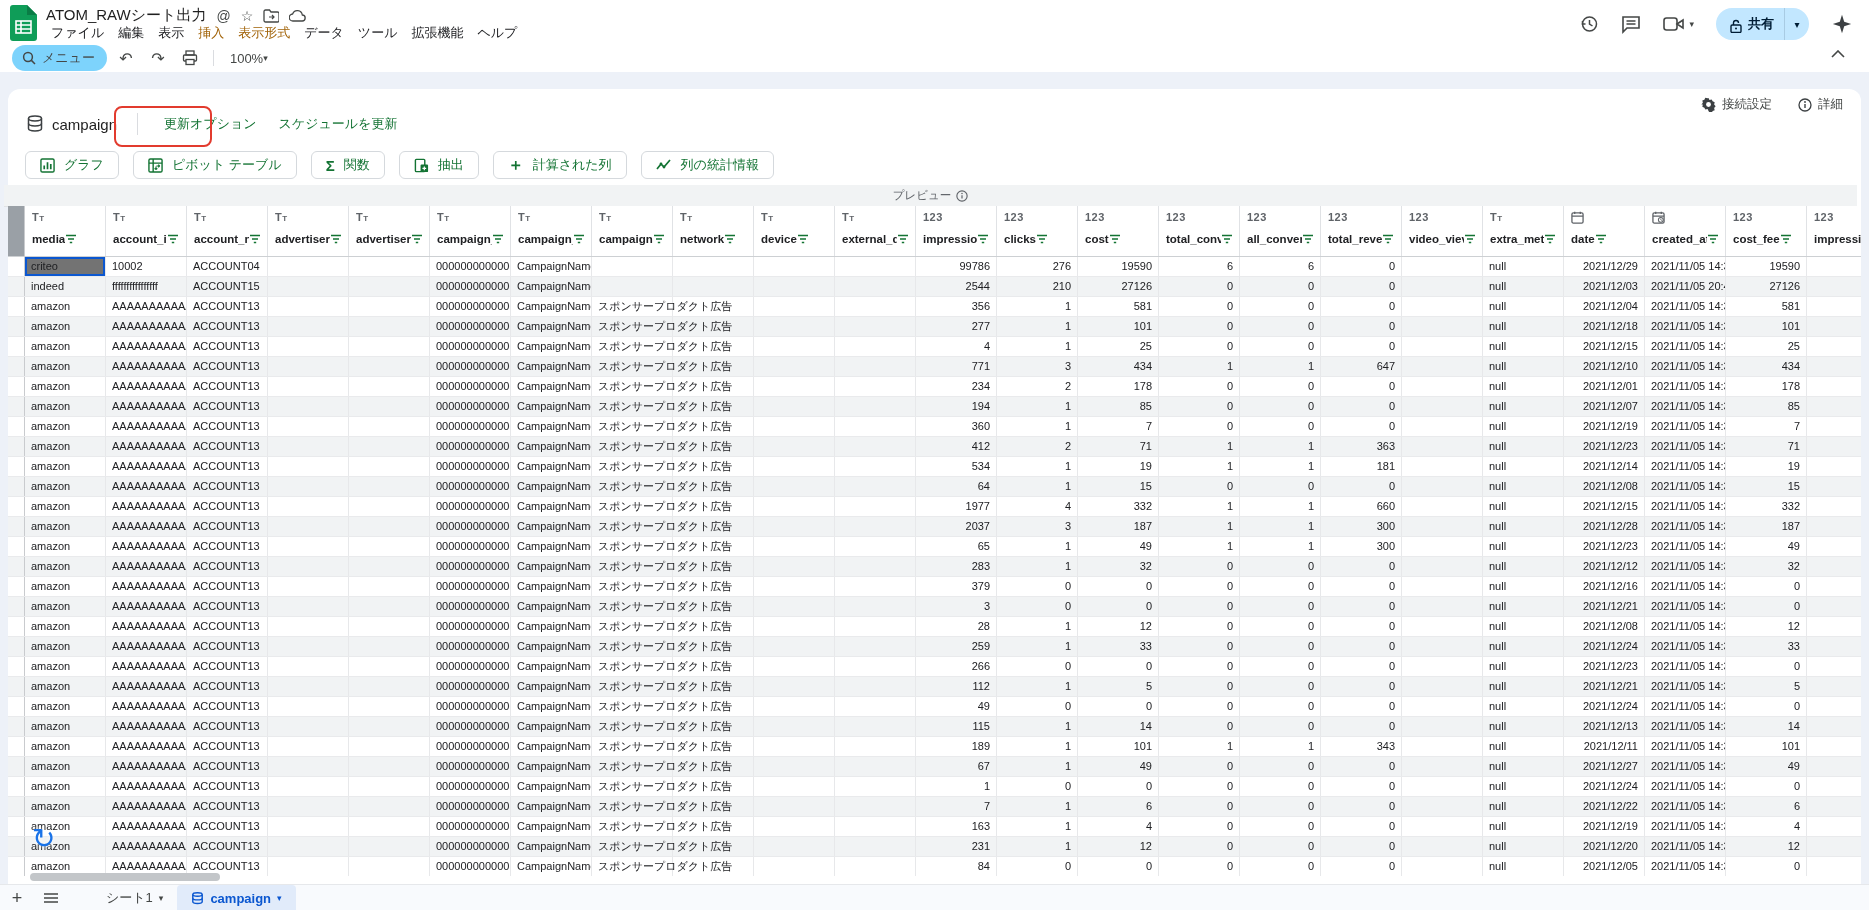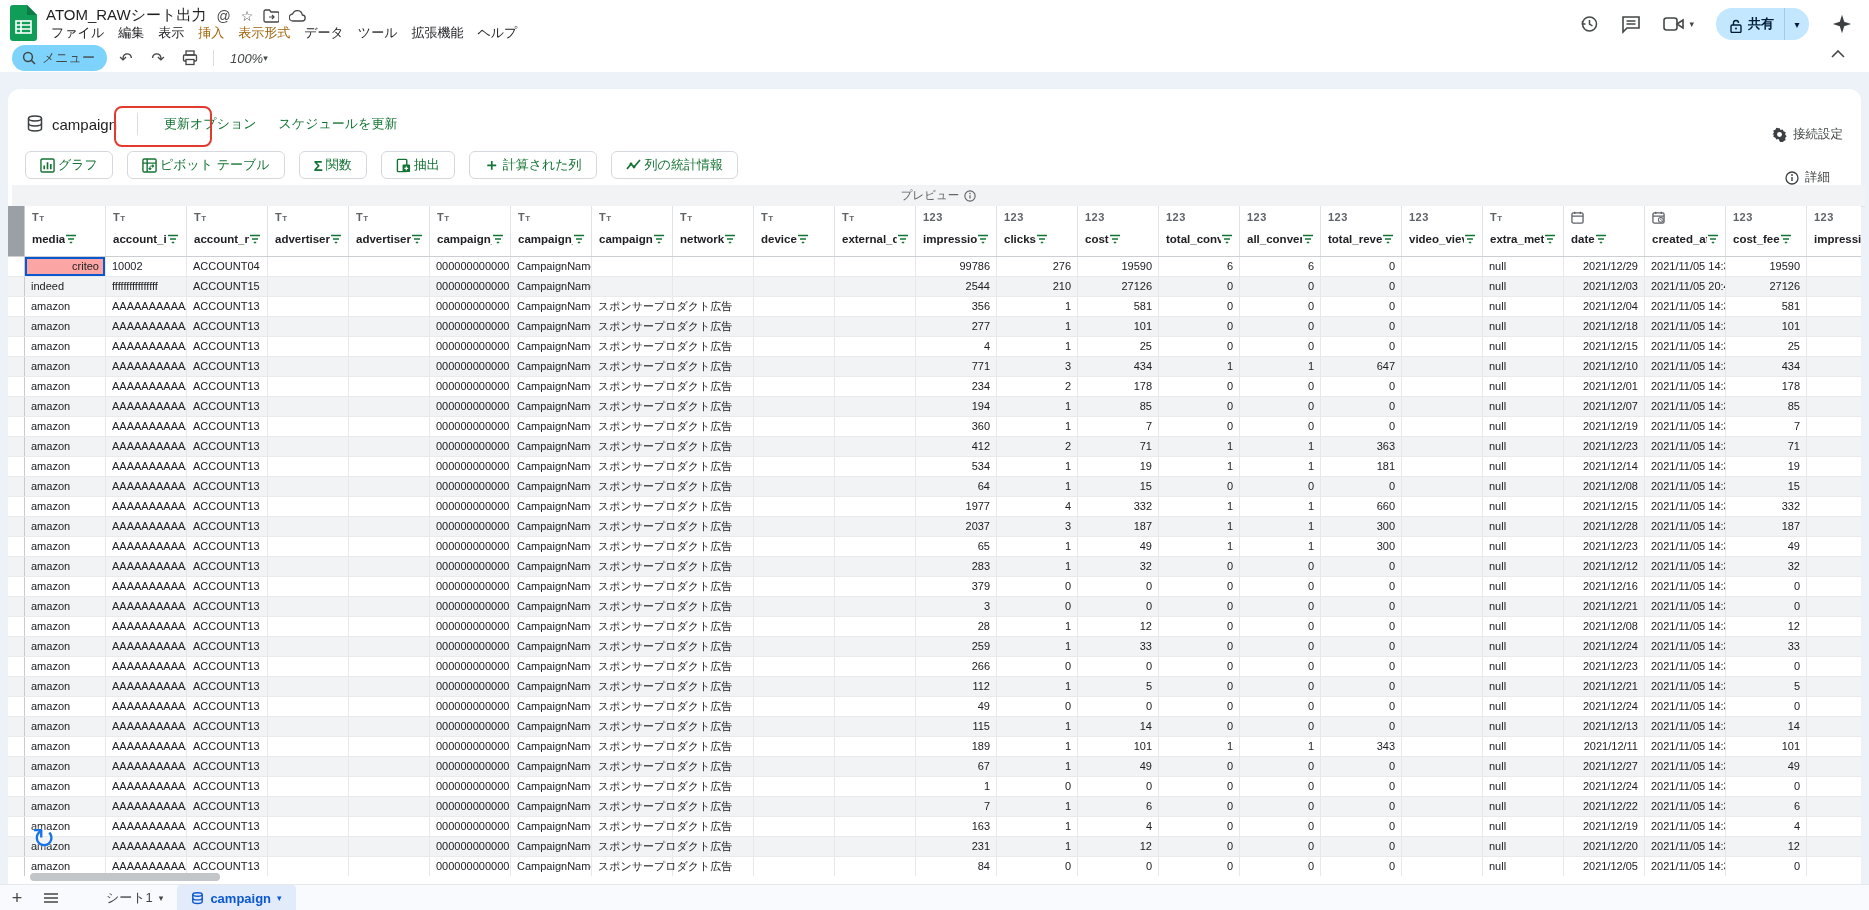--- a/index.html
+++ b/index.html
@@ -18,59 +18,59 @@
   .top-right{position:absolute;right:16px;top:8px;display:flex;align-items:center;gap:22px;}
   .tr-ico{color:#444746;display:inline-flex;align-items:center;}
   .share-pill{display:flex;align-items:center;height:32px;background:#c2e7ff;border-radius:16px;overflow:hidden;}
   .share-main{display:flex;align-items:flex-end;gap:6px;padding:0 10px 0 14px;color:#001d35;font-size:13px;font-weight:bold;}
   .share-caret{display:flex;align-items:center;justify-content:center;width:24px;height:32px;border-left:1px solid #a8cbe3;color:#001d35;font-size:10px;}
   
   .toolbar{position:absolute;left:12px;top:44px;display:flex;align-items:center;gap:6px;height:28px;}
   .search-pill{display:flex;align-items:center;gap:6px;height:26px;padding:0 12px 0 10px;background:#7dd3fc;border-radius:14px;color:#444746;font-size:13px;}
   .tb-ico{color:#444746;font-size:16px;width:26px;height:26px;display:inline-flex;align-items:center;justify-content:center;border-radius:50%;}
   .tb-divider{width:1px;height:16px;background:#dadce0;margin:0 4px;}
-  .zoom-ctl{display:flex;align-items:center;font-size:13px;color:#444746;padding:0 6px;font-style:italic;}
+  .zoom-ctl{display:flex;align-items:center;font-size:13px;color:#444746;padding:0 6px;}
   .collapse-btn{position:absolute;right:24px;top:50px;color:#444746;}
 
   
   .card{position:absolute;left:8px;top:89px;width:1853px;height:795px;background:#fff;border-radius:12px 12px 0 0;}
   .panel-head{position:absolute;left:26px;top:104px;display:flex;align-items:center;height:40px;}
   .db-ico{color:#444746;display:inline-flex;}
   .source-name{font-size:15px;font-weight:500;color:#1f1f1f;margin-left:8px;}
   .ph-divider{width:1px;height:22px;background:#dadce0;margin:0 18px 0 20px;}
   .green-link{color:#137333;font-size:13px;font-weight:500;padding:6px 8px;border-radius:4px;cursor:pointer;white-space:nowrap;}
   .annotation-box{position:absolute;left:114px;top:106px;width:94px;height:37px;border:2px solid #e23b2e;border-radius:8px;pointer-events:none;}
-  .panel-head-right{position:absolute;right:26px;top:126px;display:flex;align-items:center;gap:26px;flex-direction:column;}
+  .panel-head-right{position:absolute;right:26px;top:96px;display:flex;align-items:center;gap:26px;}
   .phr-item{display:flex;align-items:center;gap:6px;color:#444746;font-size:12.5px;cursor:pointer;}
   .action-row{position:absolute;left:25px;top:151px;display:flex;gap:14px;}
-  .chip{display:inline-flex;align-items:center;gap:3px;height:28px;padding:0 14px;border:1px solid #d5d9dd;border-radius:6px;
+  .chip{display:inline-flex;align-items:center;gap:9px;height:28px;padding:0 14px;border:1px solid #d5d9dd;border-radius:6px;
         background:#fff;color:#137333;font-size:13px;font-weight:500;cursor:pointer;white-space:nowrap;}
   .chip .c-ico{display:inline-flex;align-items:center;color:#137333;font-weight:bold;}
 
   
-  .preview-band{position:absolute;left:12px;top:185px;width:1853px;height:21px;background:#f1f3f4;
+  .preview-band{position:absolute;left:4px;top:185px;width:1853px;height:21px;background:#f1f3f4;
         display:flex;align-items:center;justify-content:center;gap:5px;color:#5f6368;font-size:11.5px;border-bottom:1px solid #e0e2e5;}
 
   
   .grid{position:absolute;left:8px;top:206px;width:1853px;height:670px;overflow:hidden;background:#fff;font-size:11px;}
   .hrow{display:flex;height:50px;border-bottom:1px solid #cdd0d3;background:#fff;}
   .corner{width:16px;flex:0 0 16px;background:#9aa0a6;border-right:1px solid #c9cbce;}
   .hcell{width:81px;flex:0 0 81px;border-right:1px solid #e0e2e5;padding:5px 6px 3px 7px;box-sizing:border-box;overflow:hidden;cursor:pointer;}
   .t-ico{color:#5f6368;font-size:11px;font-weight:bold;letter-spacing:0.5px;display:block;height:16px;}
   .t-ico small{font-size:8px;font-weight:bold;}
   .hname-line{display:flex;align-items:center;margin-top:6px;}
   .hname{font-weight:bold;color:#202124;font-size:11.5px;white-space:nowrap;overflow:hidden;}
   .f-ico{flex:0 0 12px;display:inline-flex;}
   .row{display:flex;height:19px;line-height:19px;border-bottom:1px solid #e9eaec;background:#fff;}
   .row.even{background:#f1f3f4;}
   .rstrip{width:16px;flex:0 0 16px;border-right:1px solid #c9cbce;}
   .cell{width:81px;flex:0 0 81px;padding:0 6px;box-sizing:border-box;white-space:nowrap;overflow:hidden;border-right:1px solid #e7e8ea;color:#202124;}
   .cell.num{text-align:right;}
   .cell.spill{overflow:visible;position:relative;z-index:2;}
-  .cell.active-cell{box-shadow:inset 0 0 0 2px #0b57d0;background:#fca5a5;text-align:right;}
+  .cell.active-cell{box-shadow:inset 0 0 0 2px #0b57d0;background:#737373;}
 
   .refresh-fab{position:absolute;left:32px;top:822px;font-size:28px;color:#1a73e8;z-index:5;cursor:pointer;
                text-shadow:0 0 4px rgba(255,255,255,.9);}
   .hscroll{position:absolute;left:30px;top:873px;width:190px;height:8px;background:#c3c6c9;border-radius:4px;z-index:6;cursor:pointer;}
 
   
   .bottombar{position:absolute;left:0;top:884px;width:1869px;height:26px;background:#f8fafd;border-top:1px solid #e6e8eb;
              display:flex;align-items:center;z-index:7;}
   .bb-ico{color:#444746;width:34px;display:flex;align-items:center;justify-content:center;cursor:pointer;}
   .sheet-tab{display:flex;align-items:center;gap:6px;height:26px;padding:0 14px;font-size:13px;color:#444746;cursor:pointer;}

